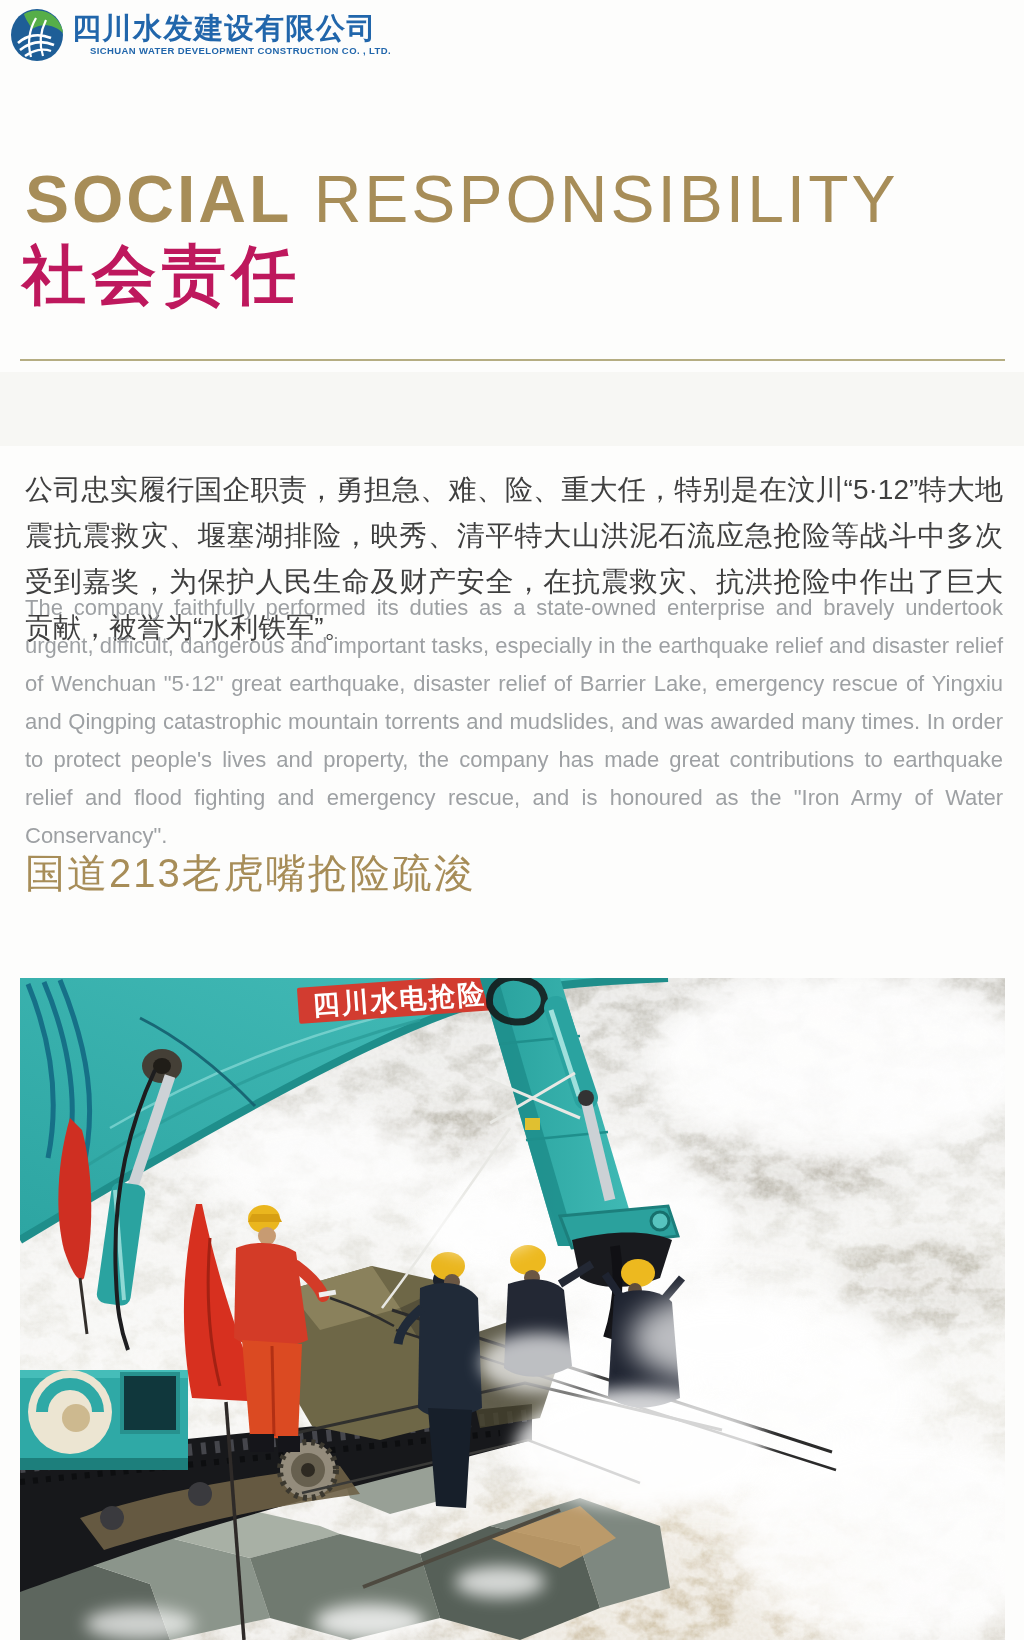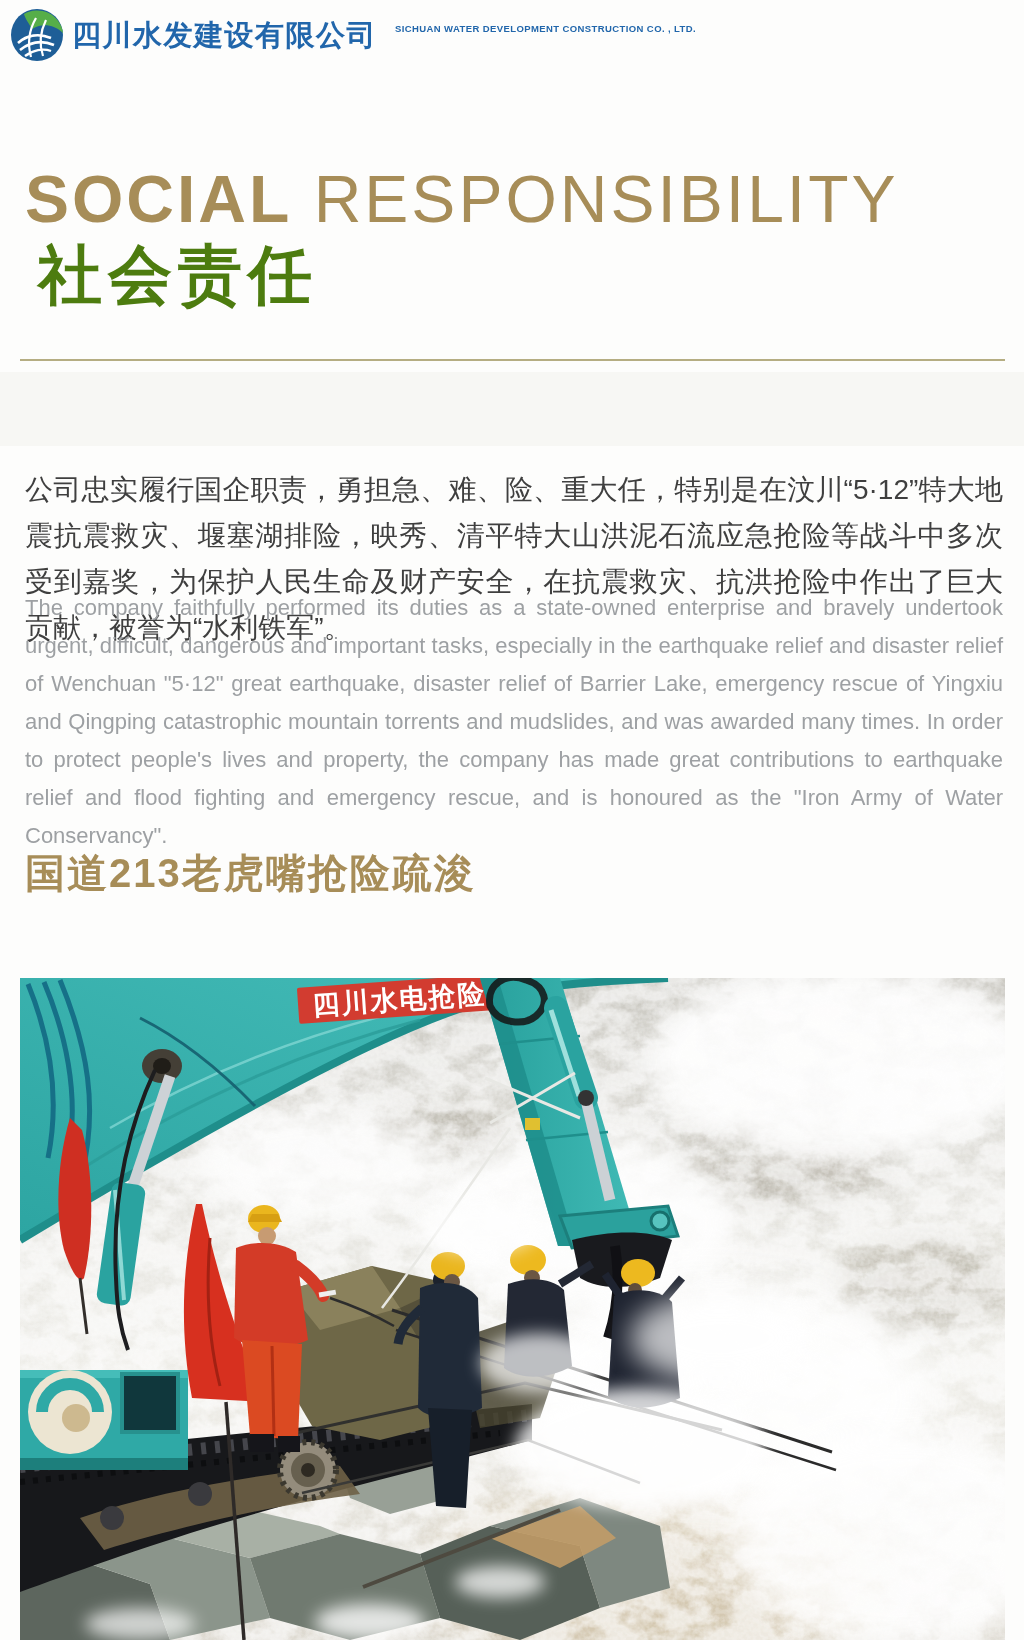--- a/index.html
+++ b/index.html
@@ -4,35 +4,35 @@
 <style>
   html,body{margin:0;padding:0;background:#ffffff;}
   .page{
     position:relative;width:1024px;height:1640px;margin:0 auto;
     background:#fdfdfc;overflow:hidden;
     font-family:"Liberation Sans","DejaVu Sans",sans-serif;
   }
   
   .logo{position:absolute;left:10px;top:8px;display:flex;align-items:center;gap:8px;}
   .logo-icon{width:54px;height:54px;flex:0 0 auto;}
-  .logo-text{display:flex;flex-direction:row;line-height:1;}
+  .logo-text{display:flex;flex-direction:column;line-height:1;}
   .logo-cn{font-size:29px;font-weight:bold;color:#2166ab;letter-spacing:1.5px;}
   .logo-en{font-size:9.5px;font-weight:bold;color:#2166ab;letter-spacing:0.4px;margin-top:3px;margin-left:18px;}
   
   .title-en{position:absolute;left:25px;top:166px;font-size:66px;line-height:1;color:#a78d58;letter-spacing:3px;white-space:nowrap;}
   .title-en .w1{font-weight:bold;text-align:center;}
   .title-en .w2{font-weight:normal;margin-top:25px;}
-  .title-cn{position:absolute;left:38px;top:240px;font-size:64px;line-height:1.1;font-weight:bold;color:#4d7c0f;letter-spacing:6px;}
+  .title-cn{position:absolute;left:22px;top:240px;font-size:64px;line-height:1.1;font-weight:bold;color:#be185d;letter-spacing:6px;}
   .divider{position:absolute;left:20px;top:359px;width:985px;height:2px;background:#b5ad82;}
   .faint-band{position:absolute;left:0;top:372px;width:1024px;height:74px;background:#f7f7f4;}
   
   .para-cn{position:absolute;left:25px;top:467px;width:978px;font-size:28px;line-height:46px;color:#3f3f3f;text-align:justify;}
   .para-en{position:absolute;left:25px;top:589px;width:978px;font-size:22px;line-height:38px;color:#9da0a3;text-align:justify;}
   
-  .sec-cn{position:absolute;left:25px;top:846px;font-size:40px;font-weight:bold;color:#a78d58;letter-spacing:2px;}
+  .sec-cn{position:absolute;left:25px;top:846px;font-size:40px;font-weight:normal;color:#a78d58;letter-spacing:2px;}
   .sec-en{position:absolute;left:25px;top:898px;font-size:24px;color:#9da0a3;letter-spacing:0.2px;}
   
   .photo-wrap{position:absolute;left:20px;top:978px;width:985px;height:662px;}
   .photo-wrap svg{display:block;}
 </style>
 </head>
 <body>
 
 <div class="page">
 

